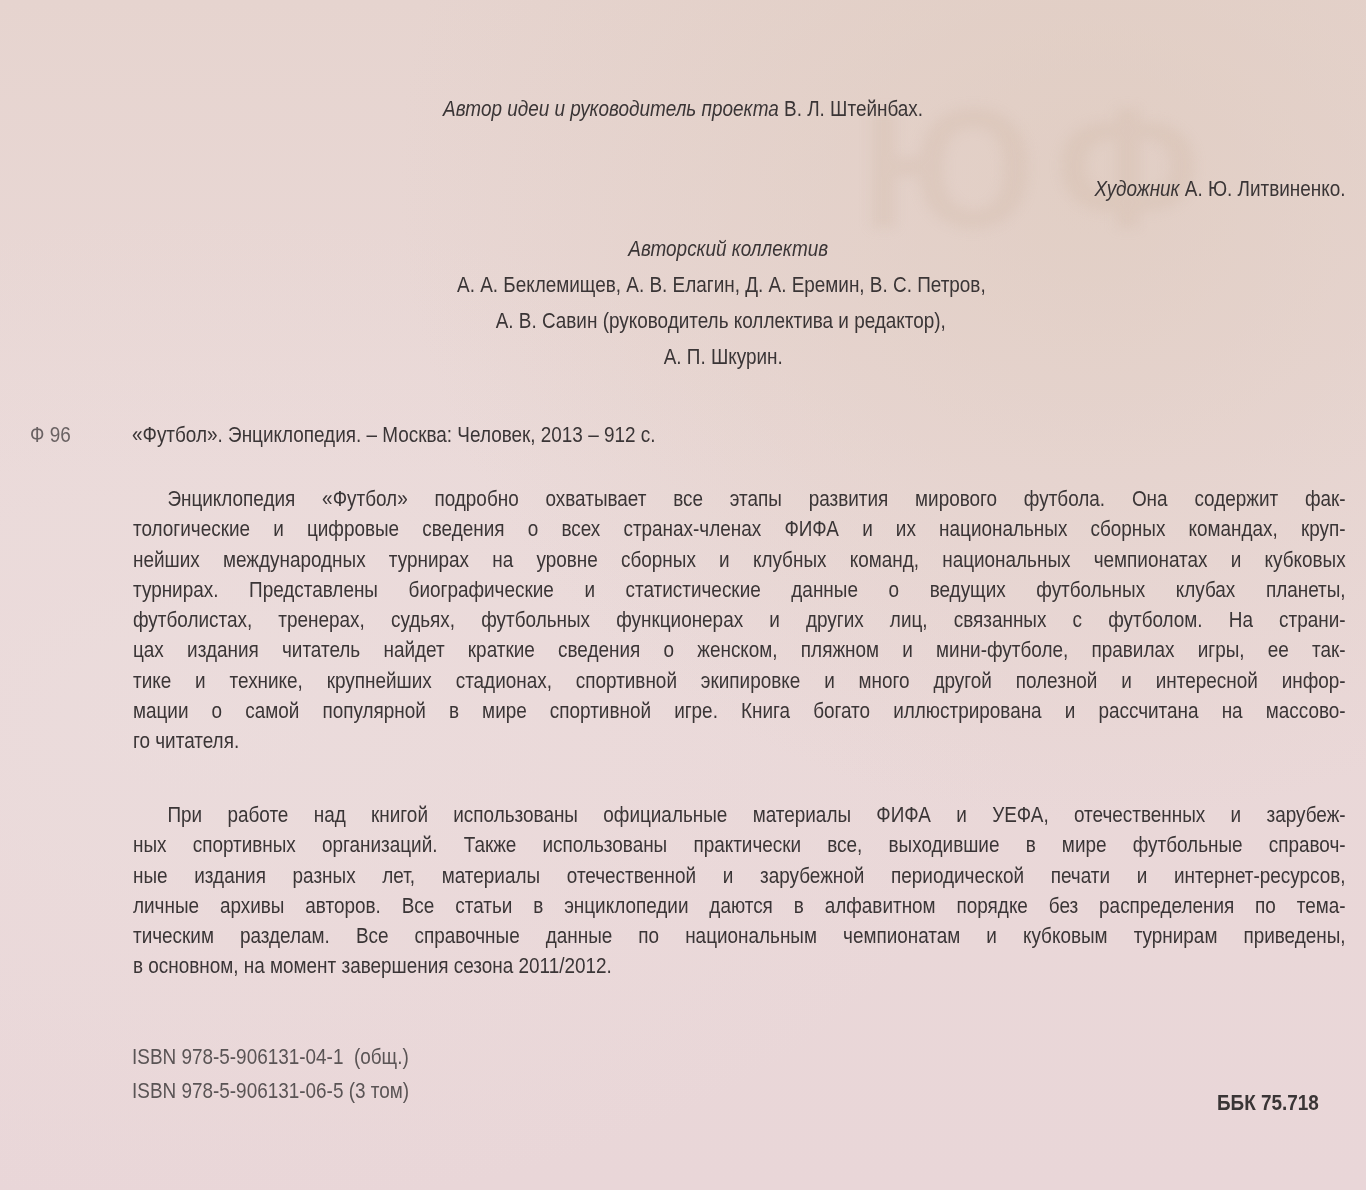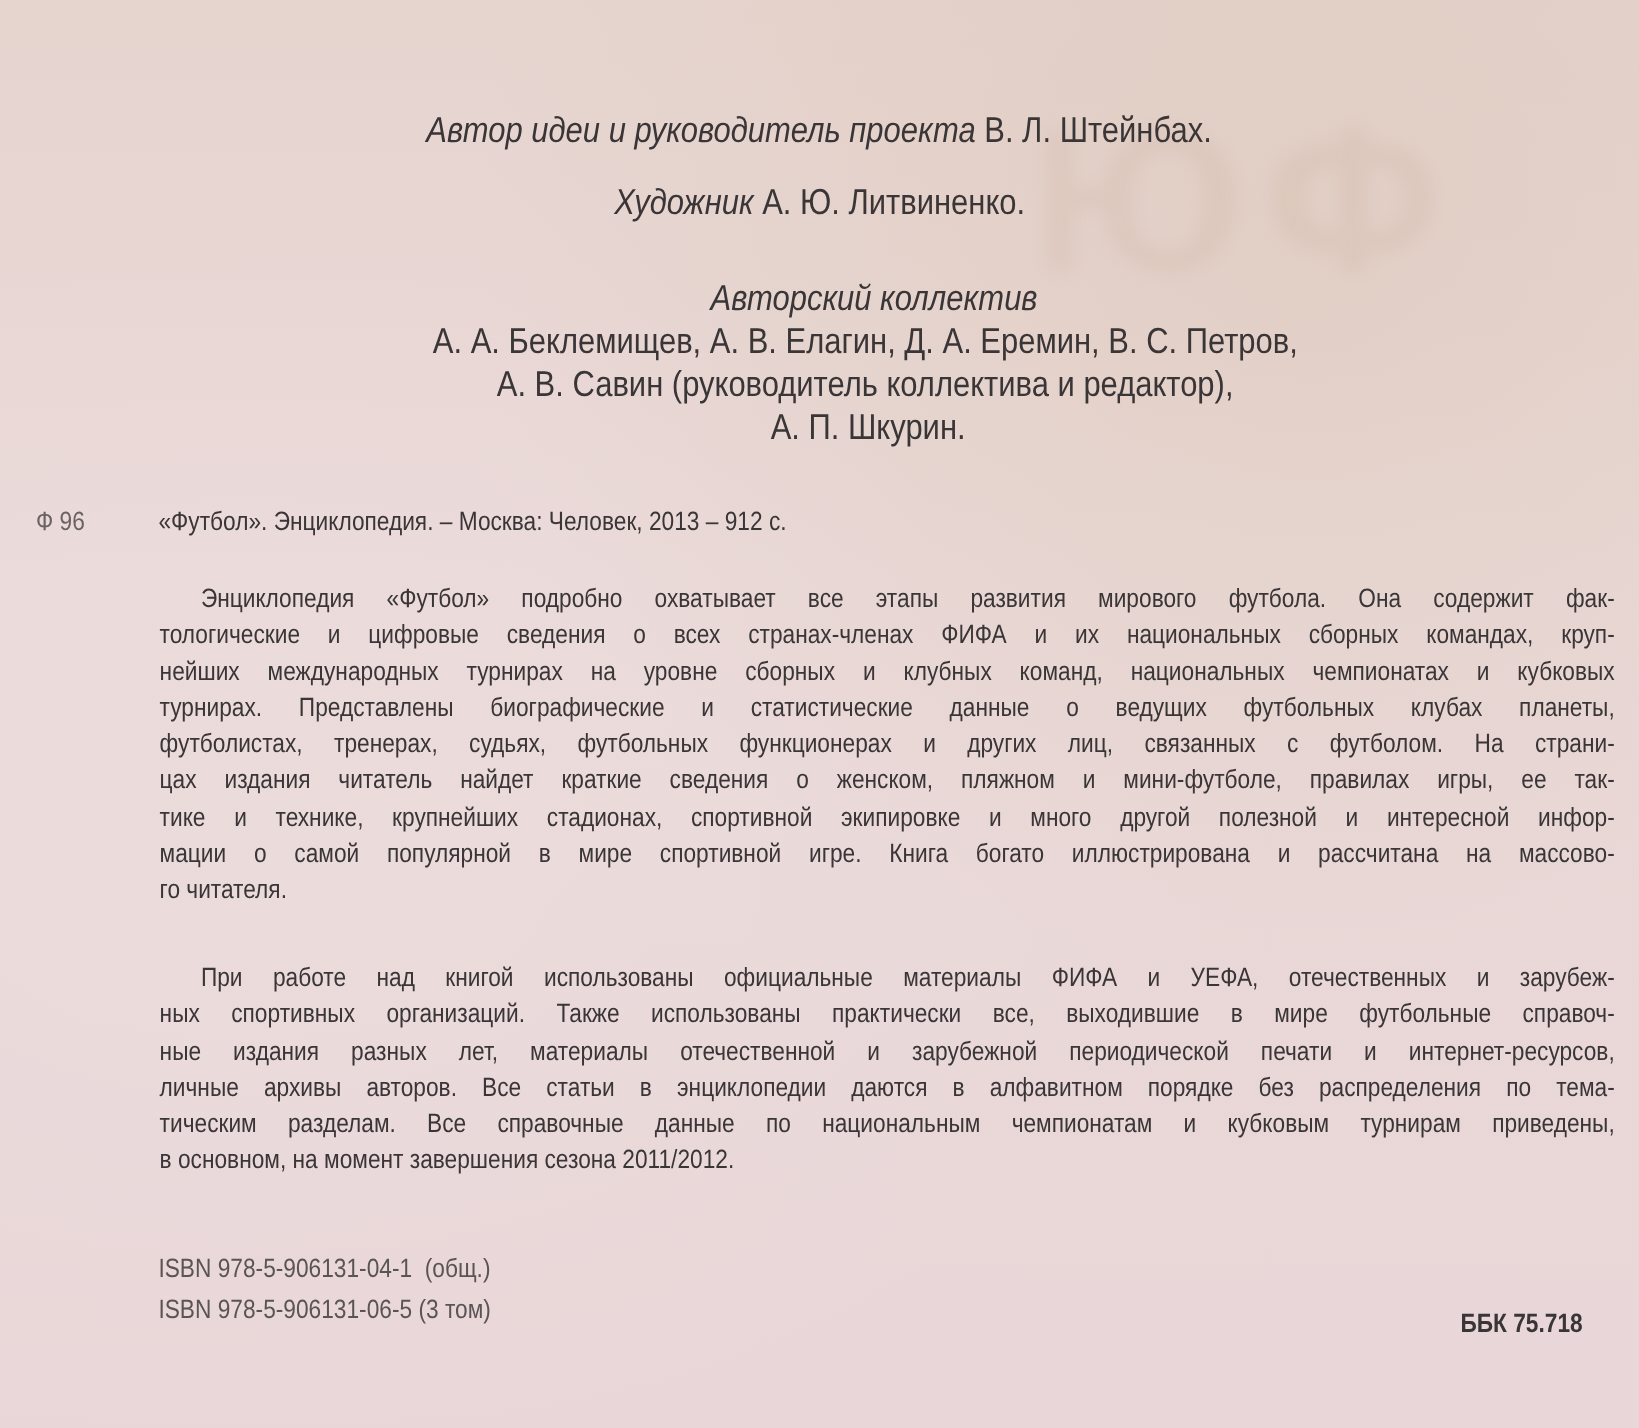--- a/index.html
+++ b/index.html
@@ -39,21 +39,21 @@
     transform: scaleX(0.86);
     transform-origin: left top;
     filter: blur(0.4px);
   }
   .center {
     position: absolute;
     left: 0;
     width: 1366px;
     text-align: center;
     white-space: nowrap;
-    font-size: 30px;
+    font-size: 22px;
     line-height: 26px;
     filter: blur(0.4px);
     text-decoration: underline;
   }
   .center span.inner {
     display: inline-block;
     transform: scaleX(0.86);
   }
   .ital { font-style: italic; }
   .para {
@@ -92,21 +92,21 @@
 
 <div class="bleed">ЮФ</div>
 
 <div class="center" style="top:96px;">
   <span class="inner">
     <span class="ital">Автор идеи и руководитель проекта</span>
     <span>В. Л. Штейнбах.</span>
   </span>
 </div>
 
-<div class="center" style="top:156px;">
+<div class="center" style="top:176px;text-align:right;">
   <span class="inner">
     <span class="ital">Художник</span>
     <span>А. Ю. Литвиненко.</span>
   </span>
 </div>
 
 <div class="center ital" style="top:236px; left:45px;">
   <span class="inner">Авторский коллектив</span>
 </div>
 <div class="center" style="top:272px; left:38px;">

